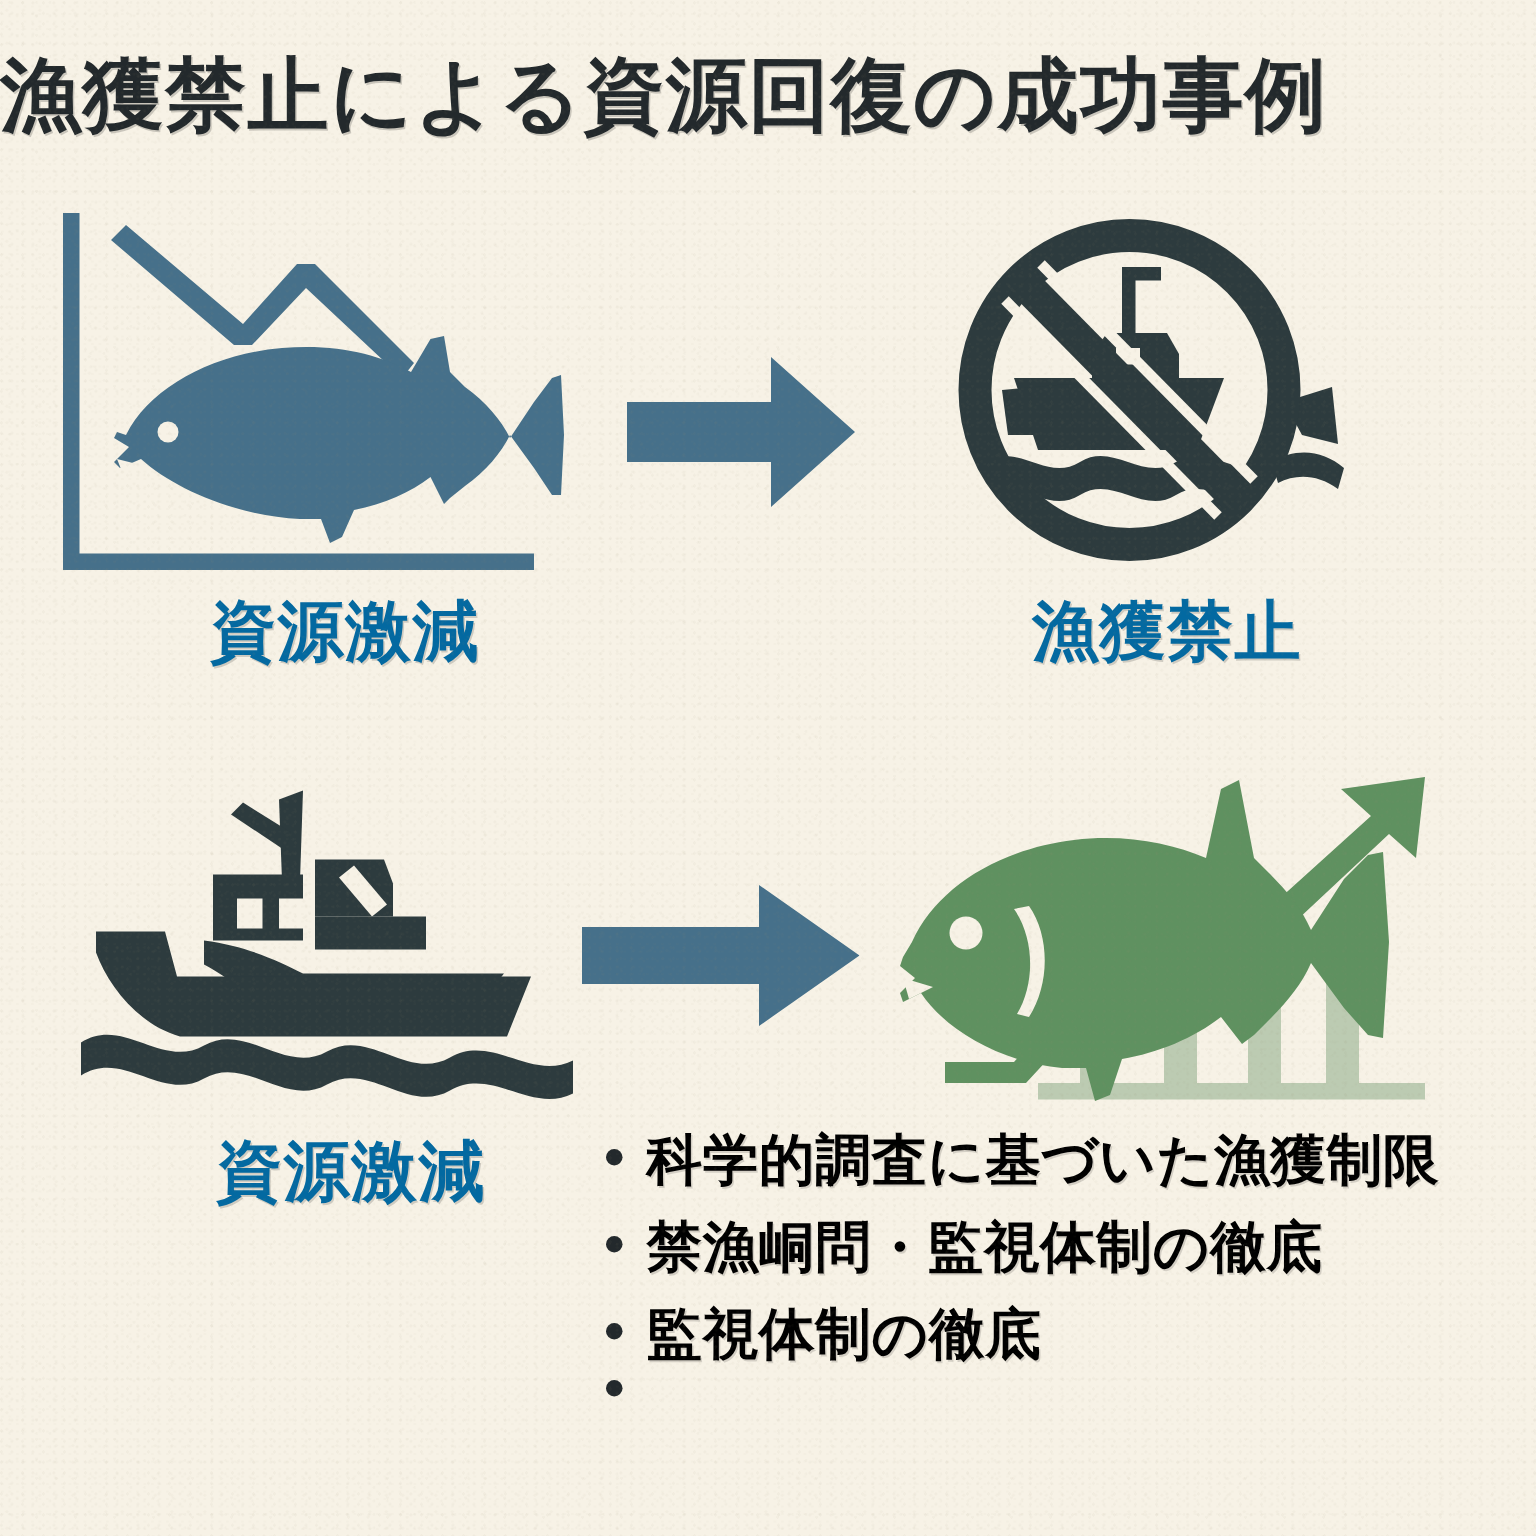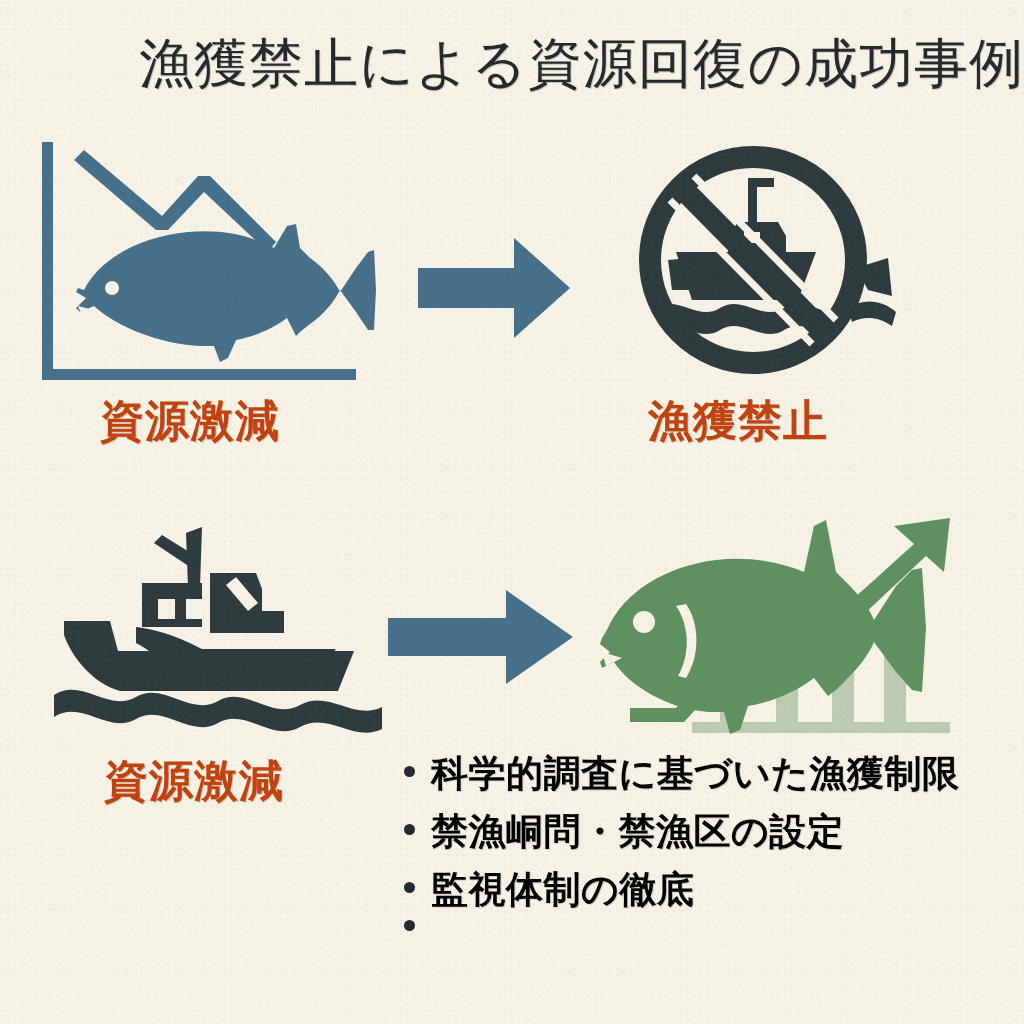--- a/index.html
+++ b/index.html
@@ -26,23 +26,23 @@
     background-size:7px 7px,11px 11px,9px 9px,13px 13px,5px 5px;
     z-index:99;
   }
 
   #page{position:absolute;inset:0;}
 
   
   #title{
     position:absolute;
     top:34px;left:0;width:1024px;
-    text-align:right;
+    text-align:left;
     font-size:54px;
-    font-weight:normal;
+    font-weight:bold;
     letter-spacing:1px;
     color:#23292c;
     line-height:1.1;
     text-shadow:1px 1px 0 rgba(0,0,0,.18);
     white-space:nowrap;
   }
 
   
   .cell{position:absolute;}
 
@@ -51,24 +51,25 @@
   #cell-c{left:50px;  top:515px; width:350px;height:220px;}
   #cell-d{left:600px; top:510px; width:390px;height:230px;}
 
   .cell svg{display:block;width:100%;height:100%;}
 
   
   .caption{
     position:absolute;
     font-size:44px;
     font-weight:bold;
-    color:#c2410c;
+    color:#0369a1;
     letter-spacing:1px;
     text-shadow:1px 1px 0 rgba(0,0,0,.16);
     white-space:nowrap;
+    margin-left:40px;
   }
   #cap-a{left:100px;top:392px;}
   #cap-b{left:648px;top:392px;}
   #cap-c{left:104px;top:752px;}
 
   
   .arrow{position:absolute;}
   #arrow-1{left:418px;top:236px;width:152px;height:104px;}
   #arrow-2{left:388px;top:588px;width:185px;height:98px;}
   .arrow svg{display:block;width:100%;height:100%;}
@@ -275,21 +276,21 @@
     </svg>
   </div>
 
   <div id="bullets">
     <div class="bullet">
       <span class="dot"></span>
       <span>科学的調査に基づいた漁獲制限</span>
     </div>
     <div class="bullet">
       <span class="dot"></span>
-      <span>禁漁峒問・禁漁区の設定</span>
+      <span>禁漁峒問・監視体制の徹底</span>
     </div>
     <div class="bullet">
       <span class="dot"></span>
       <span>監視体制の徹底</span>
     </div>
     <div class="bullet">
       <span class="dot"></span>
     </div>
   </div>
 

